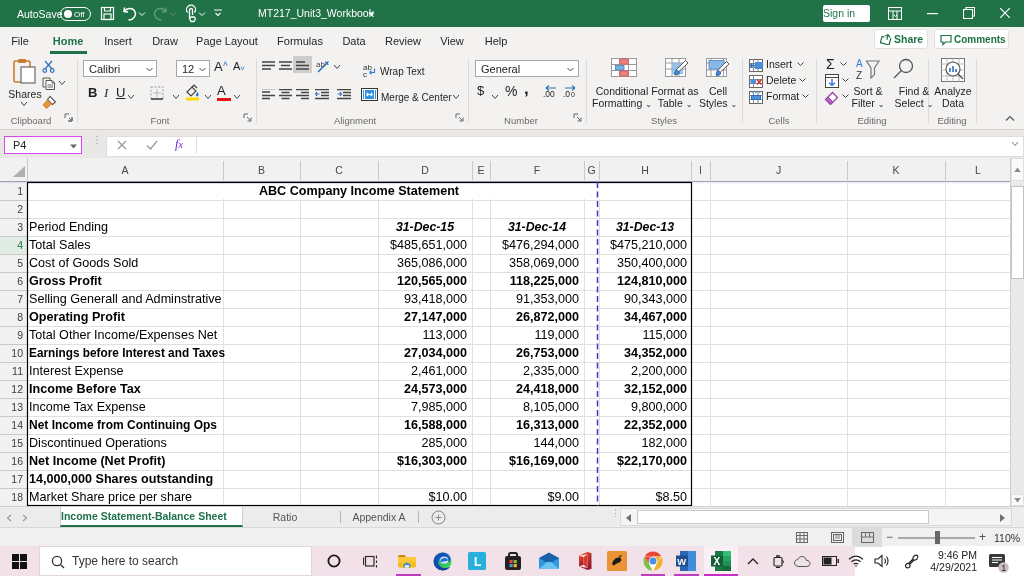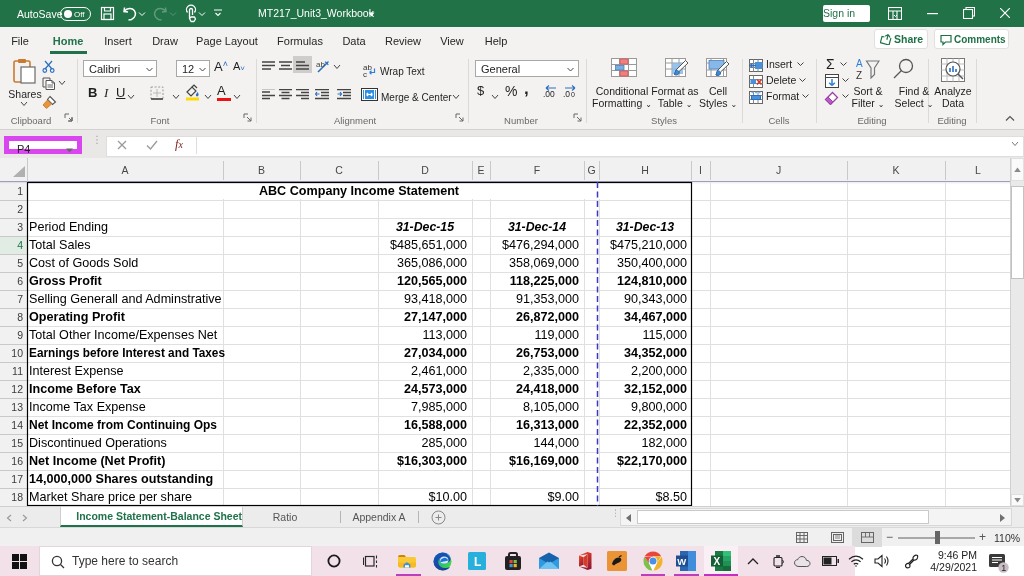--- a/index.html
+++ b/index.html
@@ -389,35 +389,35 @@
         <path d="M17 16 L22 21" stroke="#555" stroke-width="1.4"></path>
       </svg>
  <div class="bigbtn" style="left:928px;top:30px;width:50px">Analyze<br>Data</div>
  <div class="glabel" style="left:952px">Editing</div>
  <svg class="abs" style="left:1005px;top:60px" width="10" height="7" fill="none" stroke="#555" stroke-width="1.2">
         <path d="M1 5.5 L5 1.5 L9 5.5"></path>
       </svg>
 </div>
 
 <div id="fbar" class="abs">
- <div class="abs" style="left:4px;top:6px;width:78px;height:18px;background:#fff;border:5px solid #d946ef">
+ <div class="abs" style="left:4px;top:6px;width:78px;height:18px;background:#fff;border:1px solid #d946ef">
    <div style="position:absolute;left:8px;top:2px;font-size:11px;color:#1f1f1f">P4</div>
    <svg class="abs" style="right:4px;top:7px" width="7" height="5" fill="#666">
           <path d="M0 0.5 L3.5 4.5 L7 0.5 Z"></path>
         </svg>
  </div>
  <div class="abs" style="left:92px;top:8px;width:3px;height:14px;color:#a0a0a0;font-size:10px;line-height:4.5px">⋮</div>
  <div class="abs" style="left:106px;top:6px;width:918px;height:21px;background:#fff;border:1px solid #e0dedc"></div>
  <svg class="abs" style="left:117px;top:10px" width="10" height="10" stroke="#9a9a9a" stroke-width="1.3">
         <path d="M1 1 L9 9 M9 1 L1 9"></path>
       </svg>
  <svg class="abs" style="left:146px;top:10px" width="12" height="10" fill="none" stroke="#9a9a9a" stroke-width="1.3">
         <path d="M1 5.5 L4.5 9 L11 1"></path>
       </svg>
- <div class="abs" style="left:175px;top:7px;font-size:12.5px;font-style:italic;color:#7f1d1d;font-family:'Liberation Serif',serif"><i>f</i><span style="font-size:10px">x</span></div>
+ <div class="abs" style="left:175px;top:7px;font-size:12.5px;font-style:italic;color:#6d28d9;font-family:'Liberation Serif',serif"><i>f</i><span style="font-size:10px">x</span></div>
  <div class="abs" style="left:196px;top:6px;width:1px;height:18px;background:#e0dedc"></div>
  <svg class="abs" style="left:1011px;top:11px" width="8" height="6" fill="none" stroke="#777" stroke-width="1">
         <path d="M1 1 L4 4.5 L7 1"></path>
       </svg>
 </div>
 
 <svg id="grid" xmlns="http://www.w3.org/2000/svg" width="1024" height="348" style="position:absolute;left:0;top:158px;font-family:'Liberation Sans',sans-serif">
 <rect x="0" y="0" width="1024" height="348" fill="#ffffff"></rect>
 <rect x="0" y="0" width="1010" height="23" fill="#f1f1f1"></rect>
 <rect x="0" y="23" width="27" height="325" fill="#f1f1f1"></rect>
@@ -593,21 +593,21 @@
 </svg>
 
 <div id="tabstrip" class="abs">
  <svg class="abs" style="left:6px;top:7px" width="7" height="8" fill="none" stroke="#9a9a9a" stroke-width="1.2">
         <path d="M5 1 L1.5 4 L5 7"></path>
       </svg>
  <svg class="abs" style="left:21px;top:7px" width="7" height="8" fill="none" stroke="#9a9a9a" stroke-width="1.2">
         <path d="M2 1 L5.5 4 L2 7"></path>
       </svg>
  <div class="abs" style="left:60px;top:0;width:183px;height:20px;background:#fff;border-bottom:2px solid #20724a;border-left:1px solid #cfcfcf;border-right:1px solid #cfcfcf">
-  <div style="font-size:10.5px;font-weight:bold;color:#20724a;text-align:right;line-height:18px">Income Statement-Balance Sheet</div>
+  <div style="font-size:10.5px;font-weight:bold;color:#20724a;text-align:left;line-height:18px">Income Statement-Balance Sheet</div>
       </div>
  <div class="abs" style="left:243px;top:0;width:84px;height:20px">
         <div style="font-size:10.5px;color:#555;text-align:center;line-height:20px">Ratio Calculations</div>
       </div>
       <div class="abs" style="left:340px;top:4px;width:1px;height:12px;background:#b5b5b5"></div>
  <div class="abs" style="left:341px;top:0;width:76px;height:20px">
         <div style="font-size:10.5px;color:#555;text-align:center;line-height:20px">Appendix A</div>
       </div>
       <div class="abs" style="left:418px;top:4px;width:1px;height:12px;background:#b5b5b5"></div>
  <svg class="abs" style="left:431px;top:3px" width="15" height="15" fill="none" stroke="#888" stroke-width="1">

